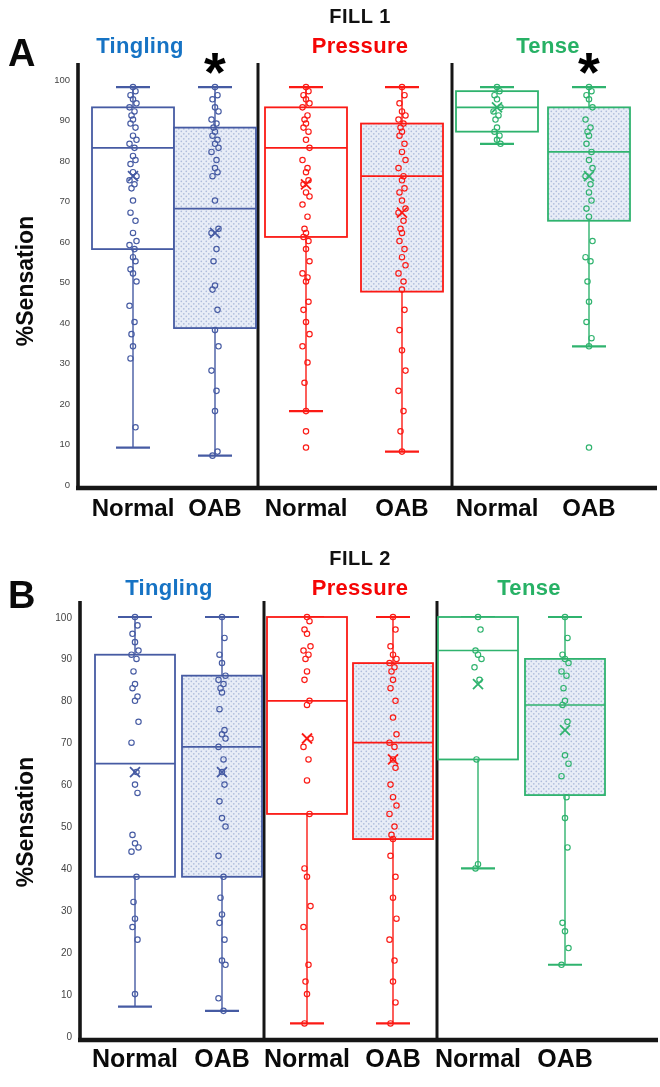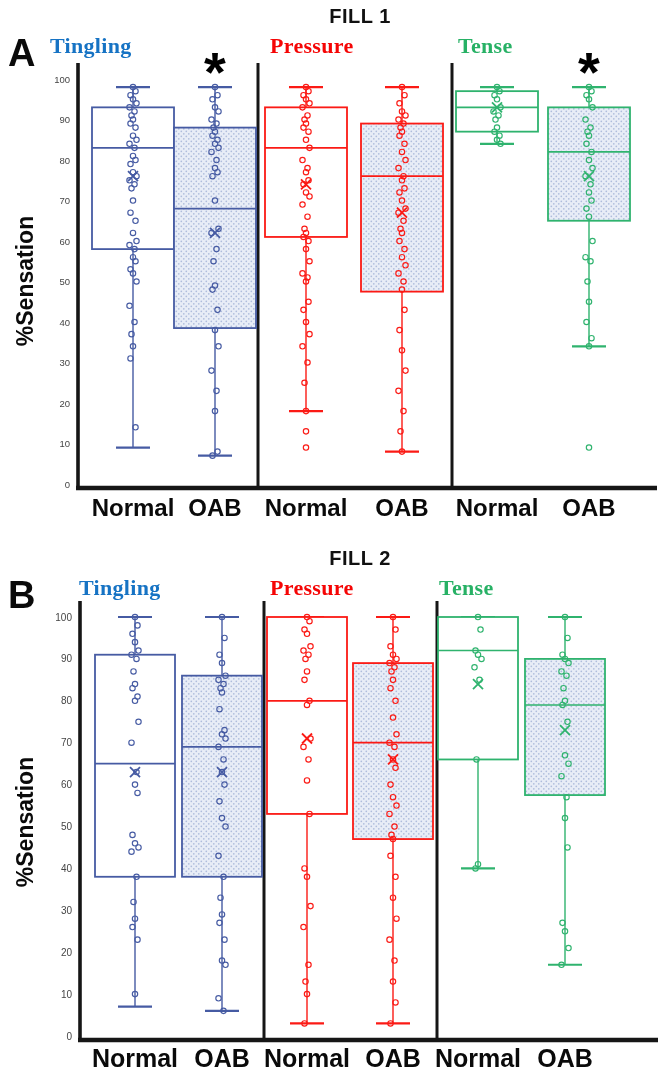--- a/index.html
+++ b/index.html
@@ -13,22 +13,22 @@
   #chart{position:absolute;left:0;top:0;}
   .fill-title{
     position:absolute;left:40px;width:640px;text-align:center;
     font-size:20px;font-weight:bold;color:#111111;letter-spacing:0.5px;
   }
   .panel-letter{
     position:absolute;left:8px;width:60px;
     font-size:38px;font-weight:bold;color:#0a0a0a;
   }
   .section-title{
-    position:absolute;width:180px;
-    font-size:22px;font-weight:bold;letter-spacing:0.3px;font-family:Liberation Serif, serif;
+    position:absolute;width:180px;text-align:center;
+    font-size:22px;font-weight:bold;letter-spacing:0.3px;
   }
   .y-label{
     position:absolute;width:290px;height:40px;line-height:40px;
     text-align:center;font-size:23px;font-weight:bold;color:#0a0a0a;
     transform:rotate(-90deg);
   }
 </style>
 </head>
 <body>
 

